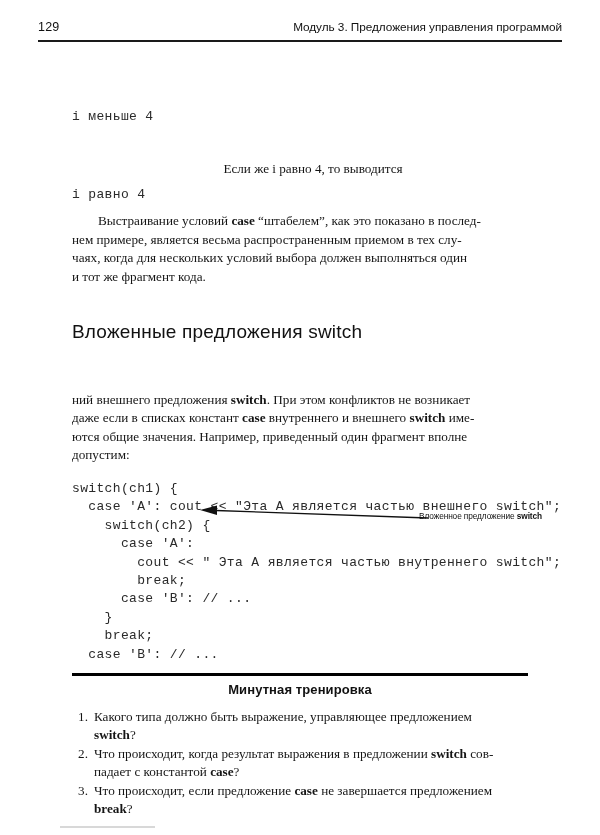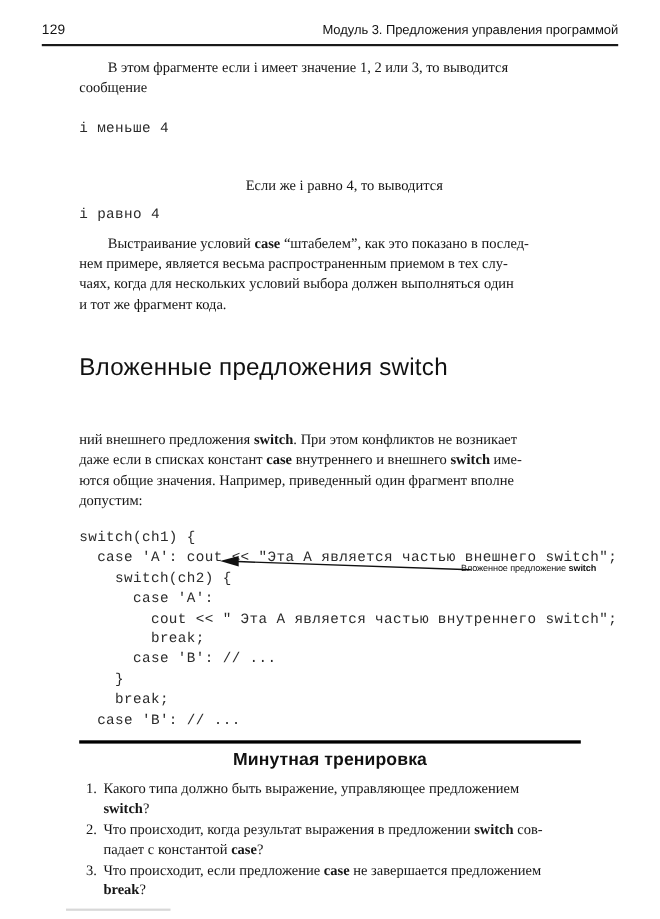--- a/index.html
+++ b/index.html
@@ -79,21 +79,21 @@
     line-height: 18.4px;
     white-space: pre;
     color: #2a2a2a;
     letter-spacing: 0.35px;
   }
 
   
   .h2 {
     position: absolute;
     font-family: "Liberation Sans", "DejaVu Sans", sans-serif;
-    font-size: 22px;
+    font-size: 19px;
     font-weight: 400;
     letter-spacing: 0.2px;
     color: #111;
     white-space: nowrap;
   }
 
   
   .callout-svg {
     position: absolute;
     left: 200px;
@@ -122,21 +122,21 @@
     height: 3.2px;
     background: #000;
   }
   .drill-title {
     position: absolute;
     left: 72px;
     top: 682px;
     width: 456px;
     text-align: center;
     font-family: "Liberation Sans", "DejaVu Sans", sans-serif;
-    font-size: 16px;
+    font-size: 13px;
     font-weight: bold;
     letter-spacing: 0.1px;
     color: #111;
   }
   .drill-list {
     position: absolute;
     left: 72px;
     top: 708px;
     width: 470px;
   }
@@ -170,24 +170,20 @@
 <body>
 
 <div class="page">
 
   <div class="runhead">
     <span class="folio">129</span>
     <span class="title">Модуль 3. Предложения управления программой</span>
   </div>
   <div class="rule-head"></div>
 
-  <div class="para" style="left:72px; top:52px; width:456px;">
-    <span class="ind"></span><span>В этом фрагменте если i имеет значение 1, 2 или 3, то выводится</span><br>
-    <span>сообщение</span>
-  </div>
 
   <div class="code" style="left:72px; top:108px;">i меньше 4</div>
 
   <div class="para" style="left:72px; top:160px; width:456px; text-align:center;">
     <span class="ind"></span><span>Если же i равно 4, то выводится</span>
   </div>
 
   <div class="code" style="left:72px; top:186px;">i равно 4</div>
 
   <div class="para" style="left:72px; top:212px; width:456px;">

